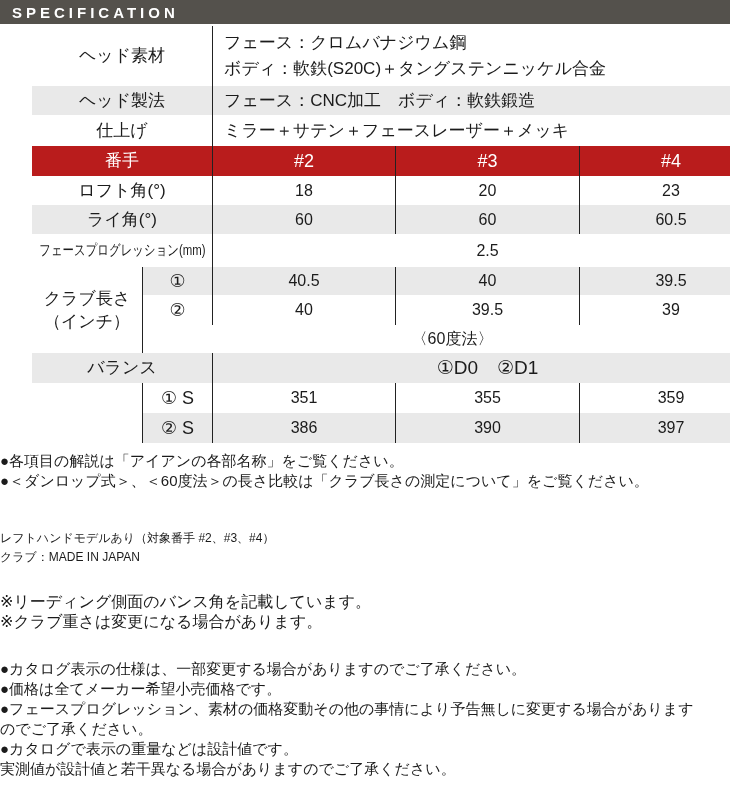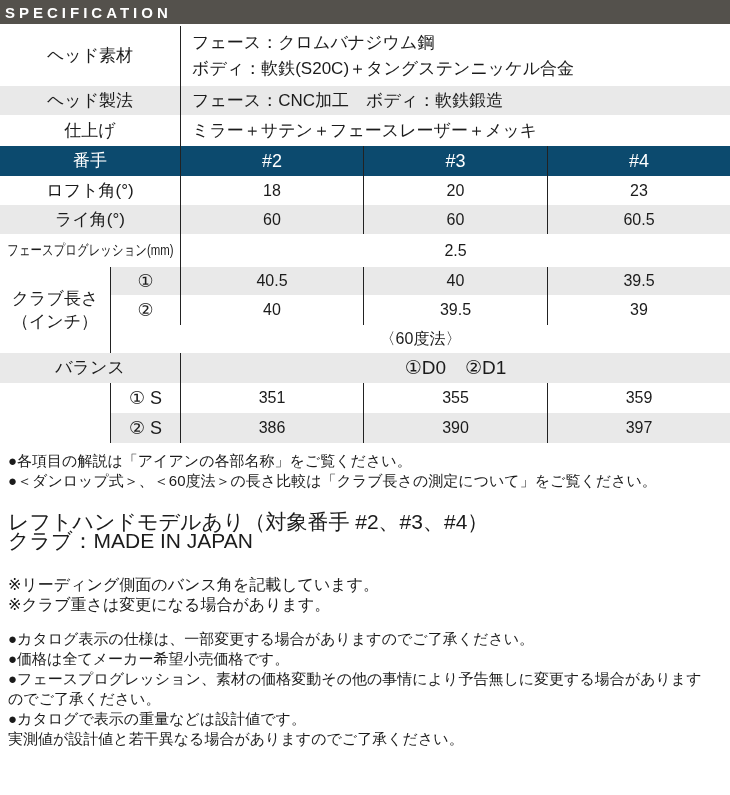--- a/index.html
+++ b/index.html
@@ -11,50 +11,51 @@
     overflow: hidden;
   }
   
   .spec-bar {
     width: 730px; height: 24px;
     background: #54514c;
     color: #ffffff;
     font-size: 15px; font-weight: bold;
     letter-spacing: 4px;
     display: flex; align-items: center;
-    padding-left: 5px;
+    padding-left: 12px;
   }
   
   .tbl {
     margin-top: 2px;
     width: 730px;
     display: grid;
     grid-template-columns: 110px 70px 183px 184px 183px;
     grid-template-rows: 60px 29px 31px 30px 29px 29px 33px 28px 30px 28px 30px 30px 30px;
     font-size: 17px;
+    padding-left: 32px;
   }
   .c { display: flex; align-items: center; justify-content: center; text-align: center; line-height: 1.25; }
   .left { justify-content: flex-start; text-align: left; padding-left: 11px; }
   .stripe { background: #e9e9e9; }
-  .dark { background: #0c4a6e; color: #ffffff; }
+  .dark { background: #b91c1c; color: #ffffff; }
   .bl { border-left: 1px solid #222222; }
   .num { font-size: 16px; }
   .colhdr { font-size: 18px; }
   .mark { font-size: 18px; }
   .twoline { flex-direction: column; line-height: 23px; }
   .condensed { font-size: 15px; transform: scaleX(0.76); white-space: nowrap; }
   .method { font-size: 16px; }
   .balval { font-size: 19px; }
   .vtop { line-height: 26px; }
   
-  .block { padding-left: 8px; }
+  .block { }
   .notes    { margin-top: 8px;  font-size: 15px; line-height: 20px; }
-  .info     { margin-top: 21px; font-size: 21px; line-height: 19px; }
+  .info     { margin-top: 38px; font-size: 12px; line-height: 19px; }
   .cautions { margin-top: 25px; font-size: 16px; line-height: 20px; }
-  .disc     { margin-top: 14px; font-size: 15px; line-height: 20px; }
+  .disc     { margin-top: 27px; font-size: 15px; line-height: 20px; }
 </style>
 </head>
 <body>
 
 <div class="spec-bar">
   <span>SPECIFICATION</span>
 </div>
 
 <div class="tbl">
 

